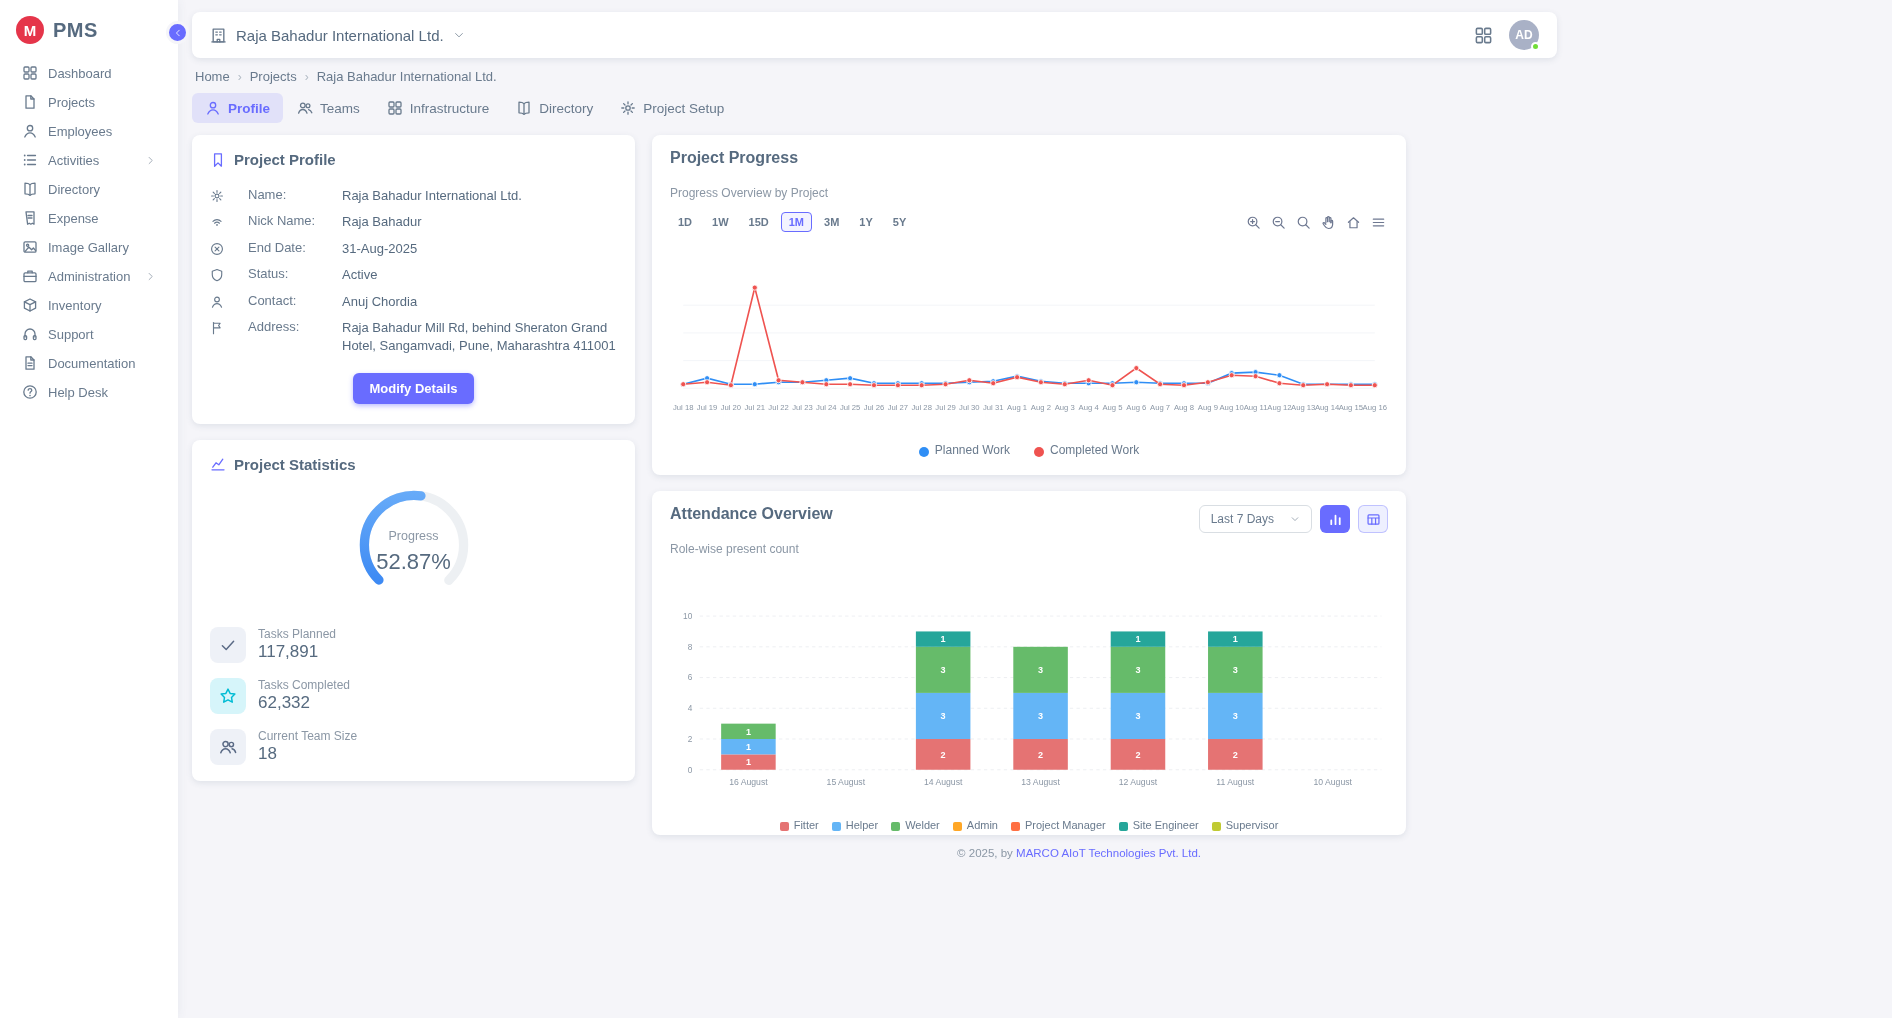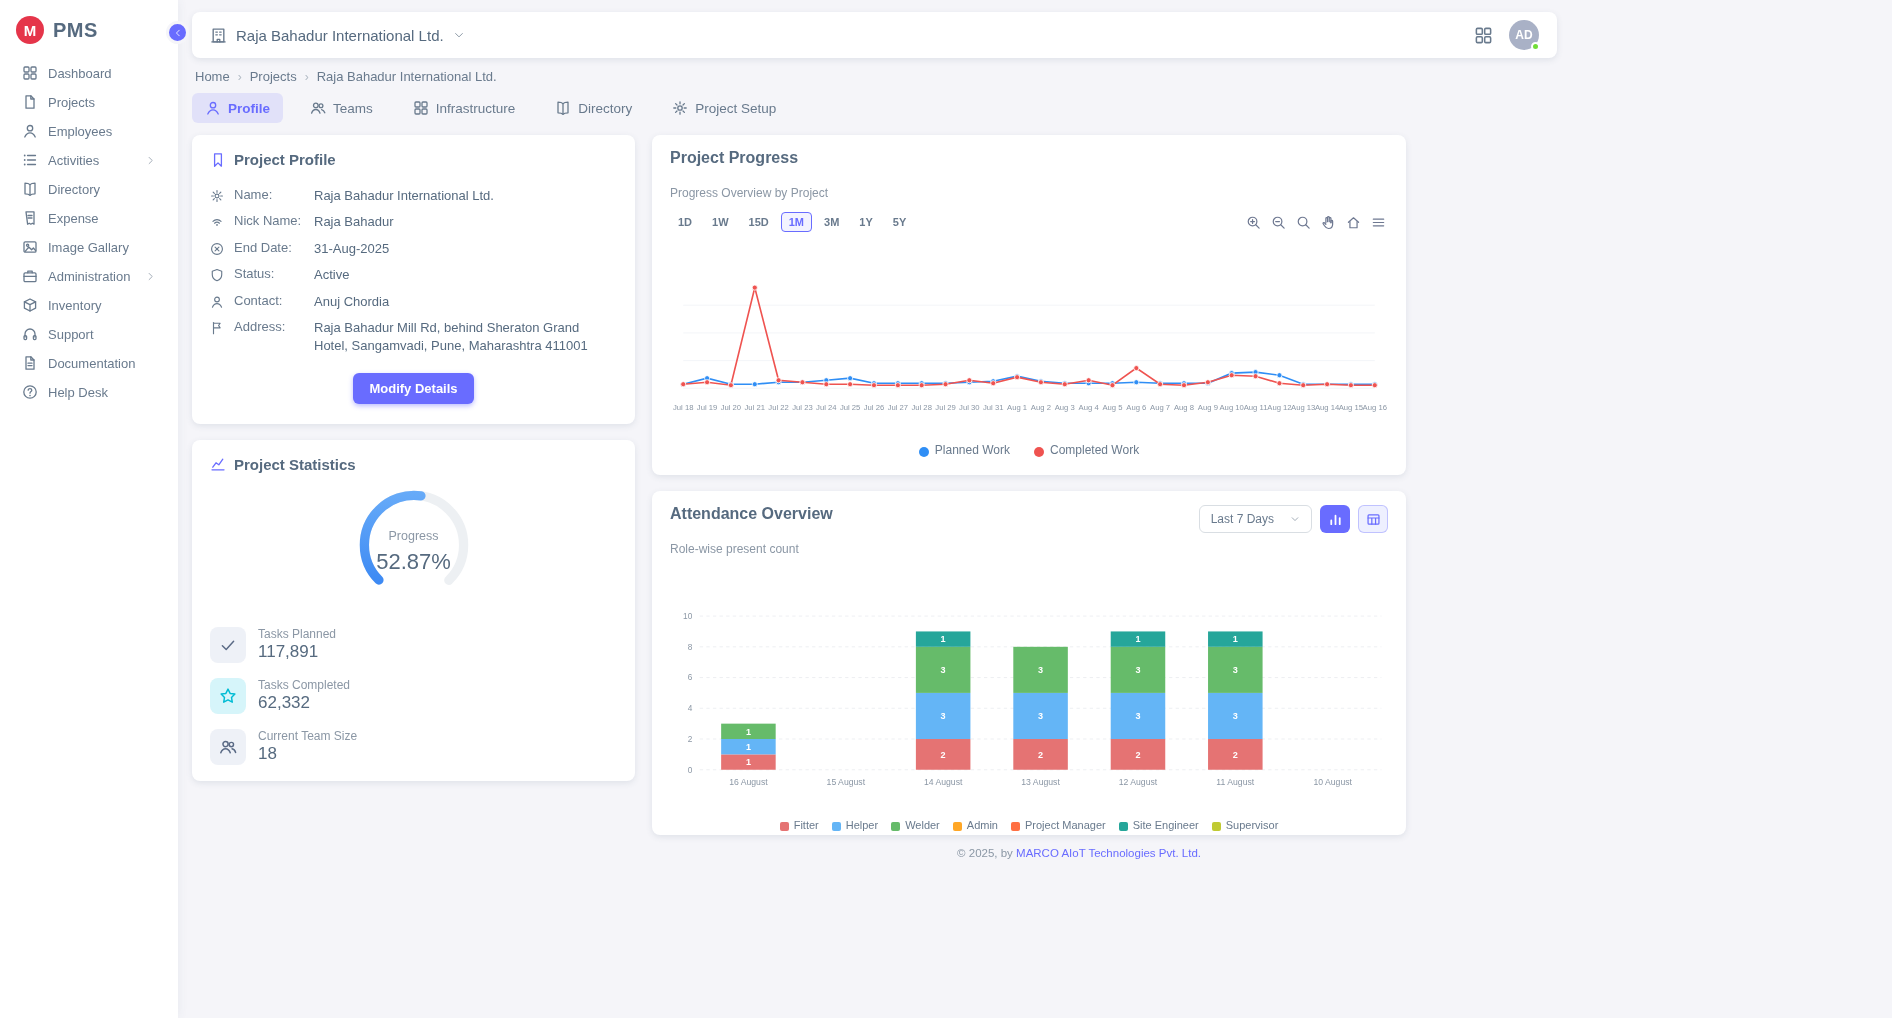--- a/index.html
+++ b/index.html
@@ -30,36 +30,36 @@
   .topbar-right{display:flex;align-items:center;gap:16px}
   .apps-btn{background:none;border:none;font-size:19px;color:#697a8d;cursor:pointer;display:flex;padding:0}
   .avatar{width:30px;height:30px;border-radius:50%;background:#a9b1c6;color:#fff;font-size:12px;font-weight:700;display:flex;align-items:center;justify-content:center;position:relative;cursor:pointer}
   .status-dot{position:absolute;right:-1px;bottom:-1px;width:9px;height:9px;border-radius:50%;background:#71dd37;border:2px solid #fff}
 
   .breadcrumb{display:flex;align-items:center;gap:8px;padding:11px 3px 6px;font-size:13px}
   .bc-link{color:#697a8d;cursor:pointer}
   .bc-current{color:#697a8d}
   .bc-sep{color:#b4bdc6;font-size:12px}
 
-  .tabs{display:flex;gap:14px;margin:3px 0 12px}
+  .tabs{display:flex;gap:1px;margin:3px 0 12px}
   .tab{display:flex;align-items:center;gap:7px;padding:7px 13px;border-radius:6px;color:#697a8d;font-size:13.5px;cursor:pointer}
   .tab .icon{font-size:16px}
   .tab.active{color:#696cff;background:rgba(105,108,255,.14);font-weight:600}
 
   .grid{display:flex;gap:17px;align-items:flex-start}
   .col-left{width:443px;flex:none}
   .col-right{width:754px;flex:none;display:flex;flex-direction:column}
 
   .card-title-row{display:flex;align-items:center;gap:8px;font-size:15px;font-weight:700;color:#566a7f}
   .card-title-row .icon{font-size:16px;color:#696cff}
 
   
   .profile-card{padding:16px 18px 18px}
   .fields{margin-top:14px}
-  .field-row{display:flex;align-items:flex-start;gap:10px;padding:4.5px 0;font-size:13px}
+  .field-row{display:flex;align-items:flex-start;gap:24px;padding:4.5px 0;font-size:13px}
   .field-row .icon{font-size:14px;color:#697a8d;margin-top:2px}
   .f-label{width:70px;flex:none;color:#697a8d}
   .f-value{color:#566a7f;max-width:300px;line-height:1.35}
   .modify-btn{display:block;margin:14px auto 2px;background:#696cff;color:#fff;border:none;border-radius:6px;padding:8px 16px;font-size:13px;font-weight:600;cursor:pointer;box-shadow:0 2px 5px rgba(105,108,255,.45)}
 
   
   .stats-card{margin-top:16px;padding:16px 18px;min-height:334px}
   .gauge-wrap{width:124px;margin:10px auto 0;position:relative;text-align:center}
   .gauge-wrap svg{width:124px;height:124px;display:block}
   .gauge-label{position:absolute;top:46px;left:0;width:100%;font-size:12.5px;color:#8b97a5}

